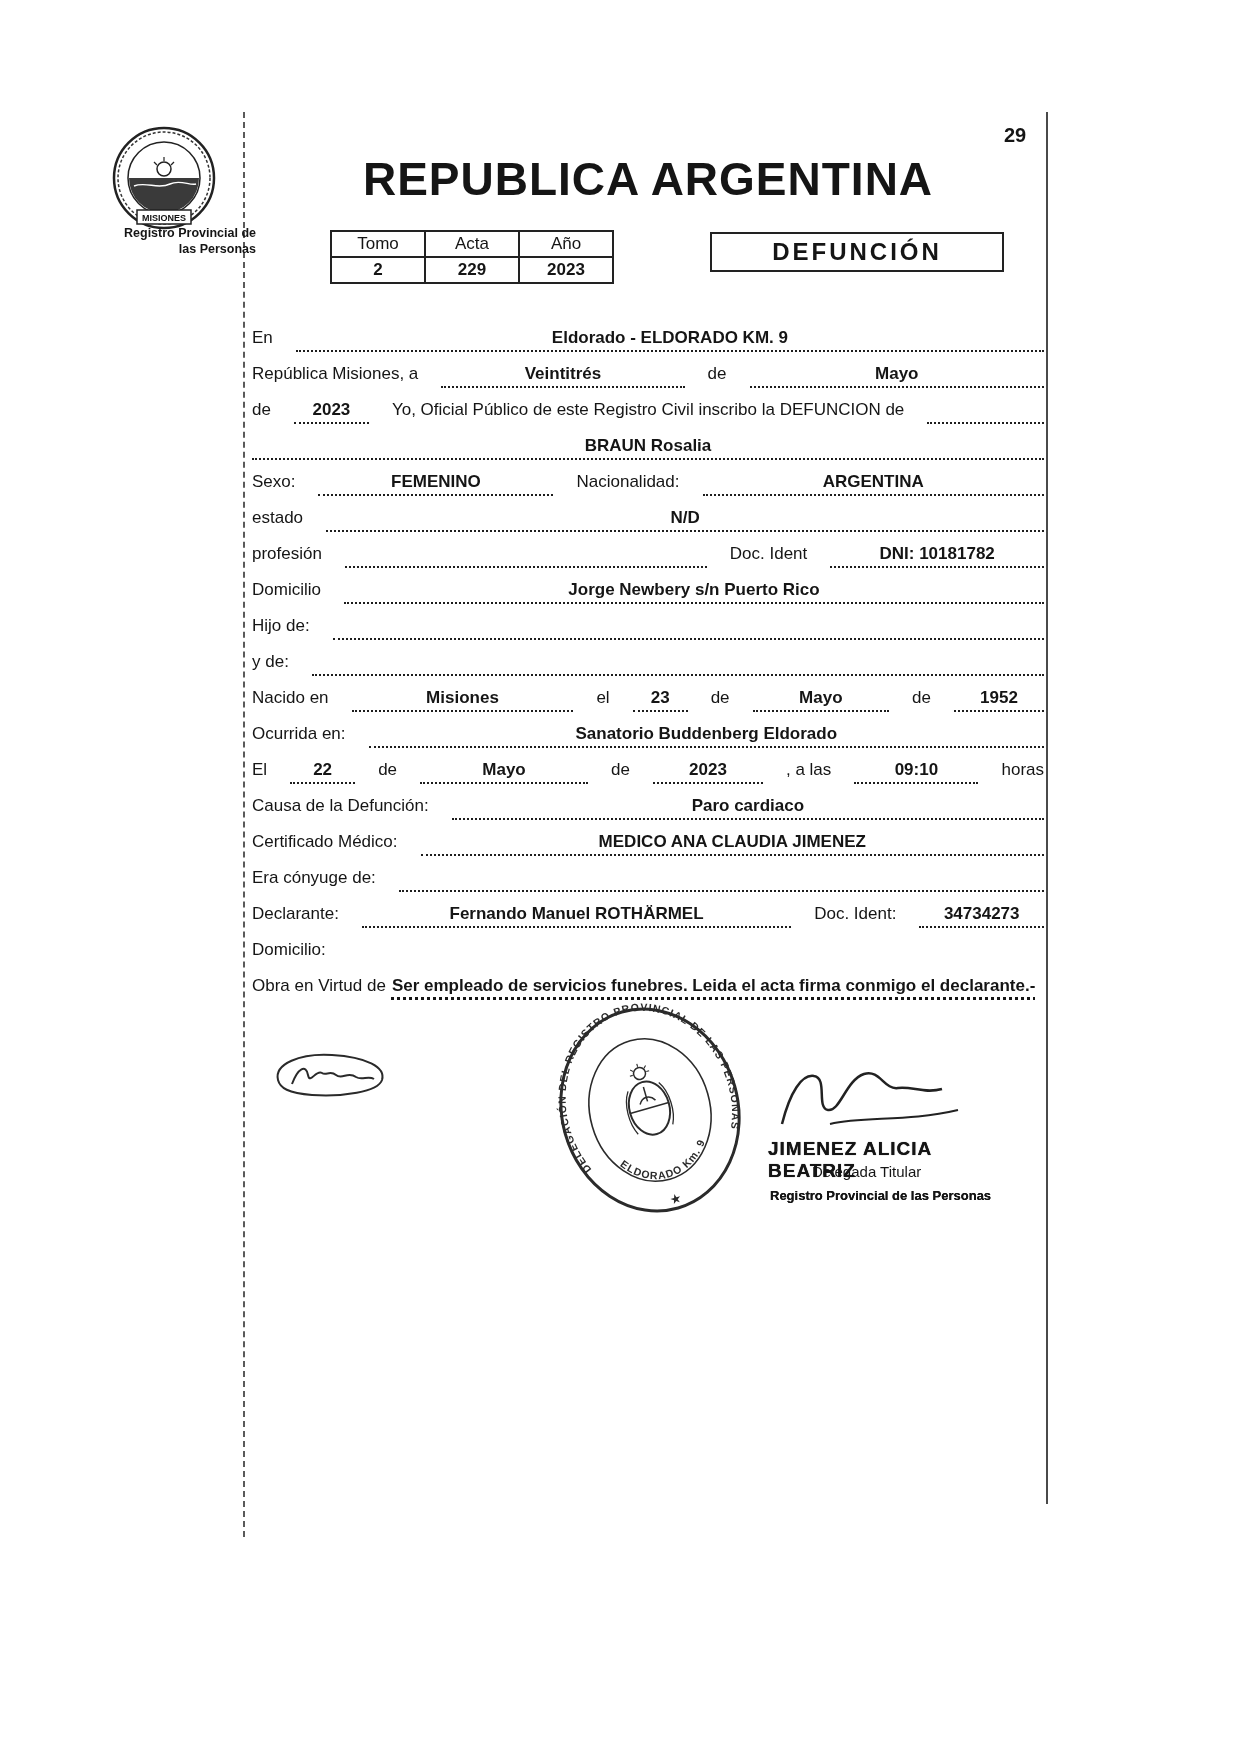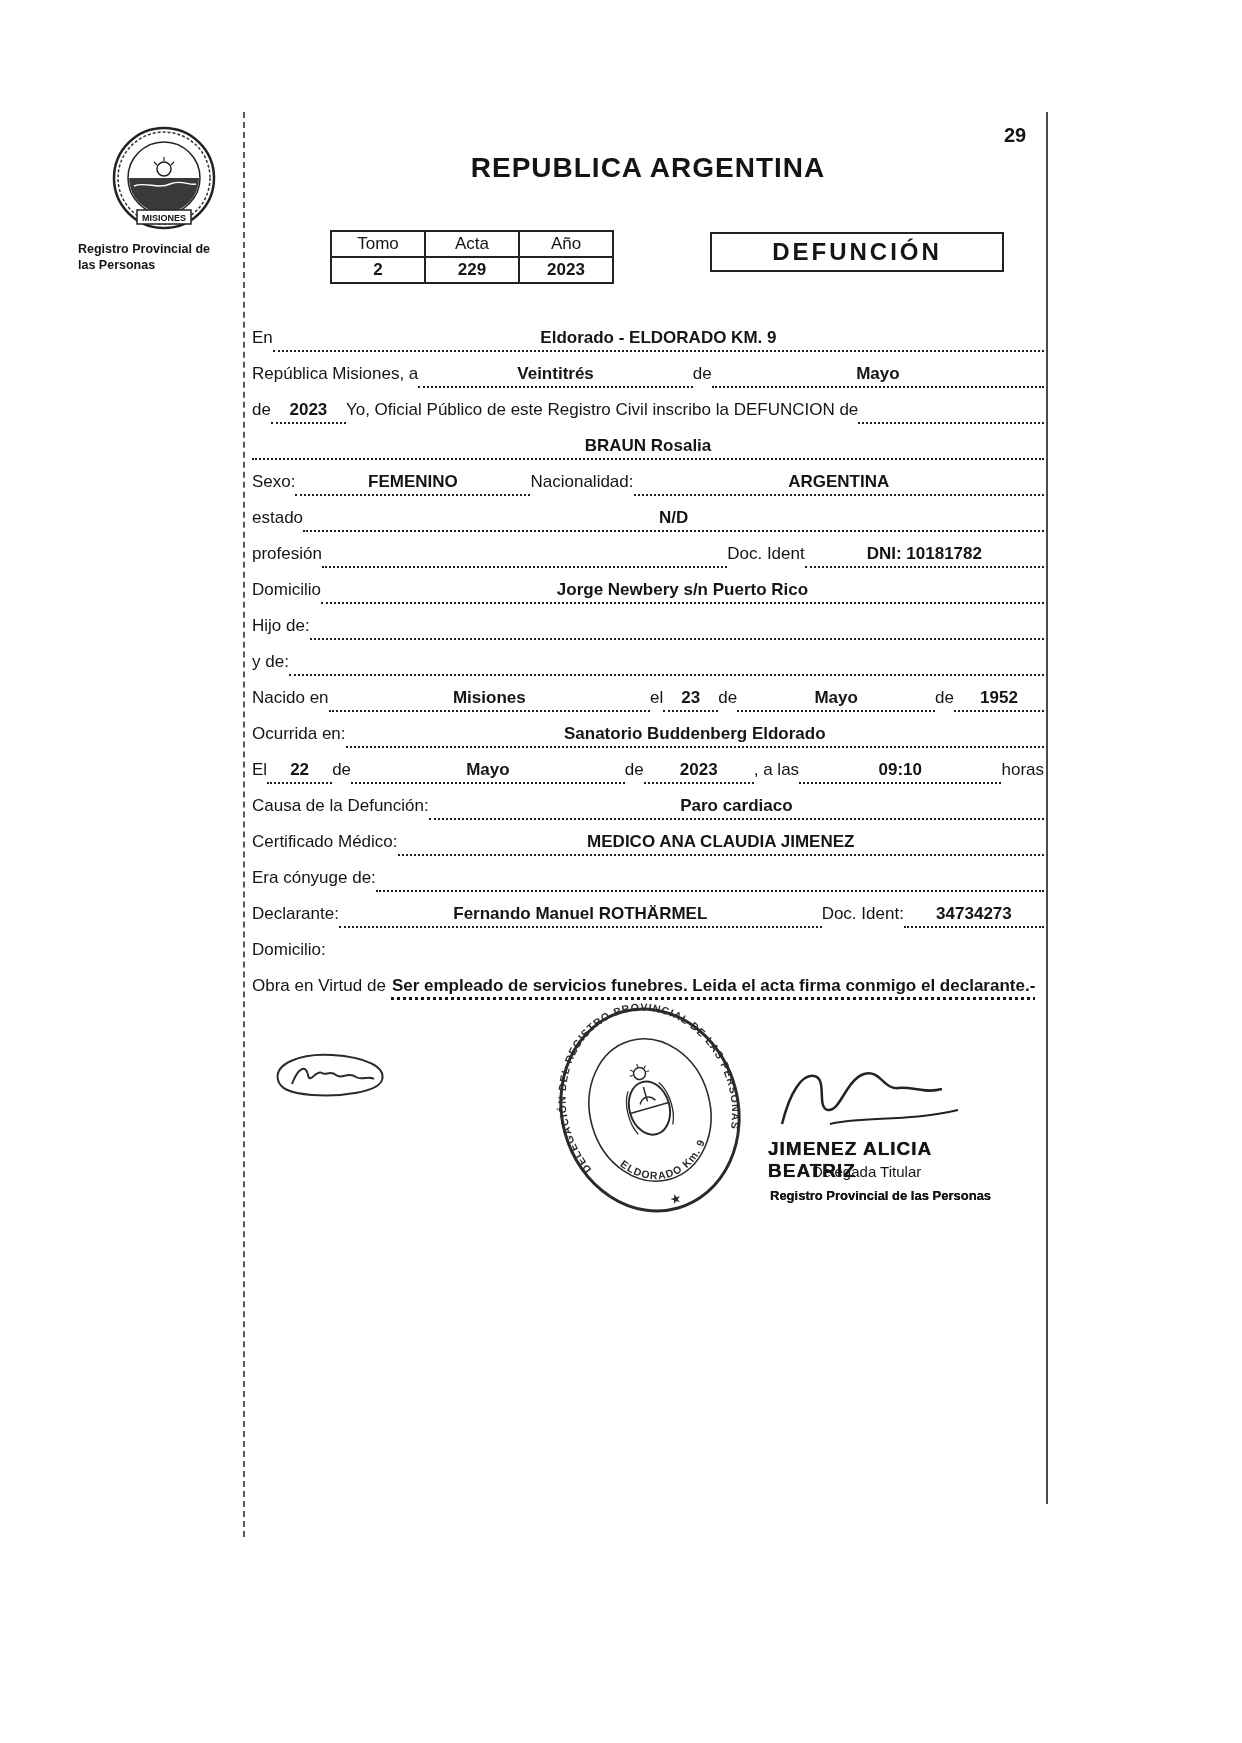--- a/index.html
+++ b/index.html
@@ -13,36 +13,36 @@
     margin:0 auto;
   }
   
   .vline-left{position:absolute;left:243px;top:112px;height:1425px;width:0;border-left:2px dashed #5a5a5a;}
   .vline-right{position:absolute;left:1046px;top:112px;height:1392px;width:0;border-left:2px solid #4a4a4a;}
 
   .page-number{position:absolute;left:990px;top:124px;width:50px;text-align:center;font-size:20px;font-weight:bold;}
 
   
   .seal-wrap{position:absolute;left:110px;top:124px;width:108px;height:112px;}
-  .org-name{position:absolute;left:78px;top:242px;width:178px;text-align:left;font-size:12.5px;font-weight:bold;line-height:1.25;}
-
-  .doc-title{position:absolute;left:252px;top:152px;width:792px;text-align:center;font-size:28px;font-weight:bold;letter-spacing:1px;}
+  .org-name{position:absolute;left:78px;top:226px;width:178px;text-align:right;font-size:12.5px;font-weight:bold;line-height:1.25;}
+
+  .doc-title{position:absolute;left:252px;top:152px;width:792px;text-align:center;font-size:46px;font-weight:bold;letter-spacing:1px;}
 
   
   .acta-table{position:absolute;left:330px;top:230px;border-collapse:collapse;}
   .acta-table td{border:2px solid #222;width:88px;height:24px;text-align:center;font-size:17px;padding:0 2px;}
   .acta-table .hdr td{font-weight:normal;}
   .acta-table .vals td{font-weight:bold;}
 
   .type-box{position:absolute;left:710px;top:232px;width:290px;height:36px;border:2px solid #222;
     display:flex;align-items:center;justify-content:center;font-size:24px;font-weight:bold;letter-spacing:3px;}
 
   
   .form-body{position:absolute;left:252px;top:316px;width:792px;font-size:17px;}
-  .fline{display:flex;align-items:flex-end;gap:0;height:36px;}
+  .fline{display:flex;align-items:flex-end;gap:23px;height:36px;}
   .lbl{flex:0 0 auto;white-space:nowrap;padding-bottom:4px;}
   .val{min-width:0;border-bottom:2.5px dotted #1d1d1d;text-align:center;font-weight:bold;padding-bottom:2px;white-space:nowrap;overflow:visible;}
 
   .closing{margin-top:6px;text-align:justify;line-height:1.9;font-size:17px;}
   .closing .lbl-inline{padding-right:6px;}
   .closing .closing-val{font-weight:bold;text-decoration:underline dotted;text-decoration-thickness:2.5px;text-underline-offset:6px;}
 
   
   .sig-left{position:absolute;left:270px;top:1042px;width:125px;height:62px;}
   .stamp-wrap{position:absolute;left:548px;top:998px;width:204px;height:224px;transform:rotate(-16deg);}

